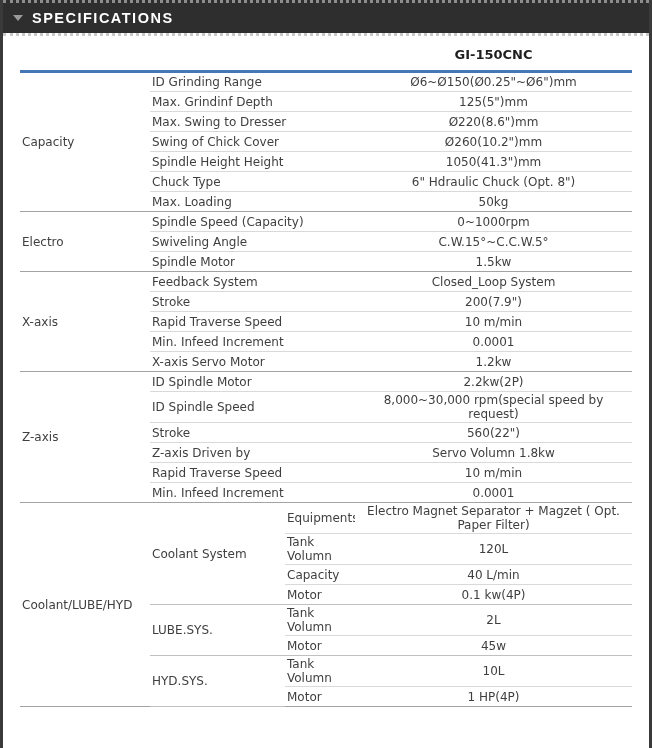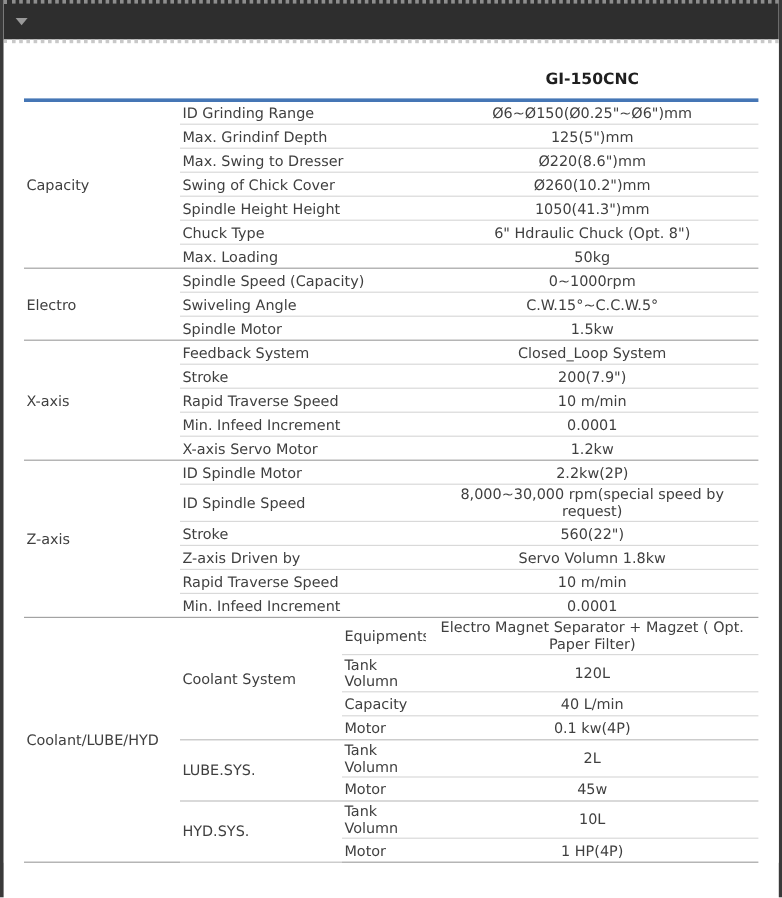--- a/index.html
+++ b/index.html
@@ -30,21 +30,21 @@
   }
   .bar-title {
     color:#ffffff;
     font-family:"Liberation Sans", sans-serif;
     font-weight:bold;
     font-size:14.5px;
     letter-spacing:1.5px;
   }
   .content {
     border-top:3px dotted #c9c9c9;
-    padding-top:14px;
+    padding-top:2px;
     background:#ffffff;
   }
   table.spec {
     border-collapse:collapse;
     table-layout:fixed;
     width:612px;
     margin-left:17px;
     font-size:12px;
     color:#3f3f3f;
   }
@@ -79,20 +79,21 @@
   tr.sec-end td.speclabel, tr.sec-end td.subspec, tr.sec-end td.val, tr.sec-end td.subcat {
     border-bottom:1px solid #a3a3a3;
   }
 </style>
 </head>
 <body>
 
 <div class="frame">
   <div class="bar">
     <span class="tri"></span>
+    <span class="bar-title">SPECIFICATIONS</span>
   </div>
   <div class="content">
     <table class="spec">
       <colgroup>
         <col style="width:130px">
         <col style="width:135px">
         <col style="width:70px">
         <col style="width:277px">
       </colgroup>
       <tbody id="spec-body">

